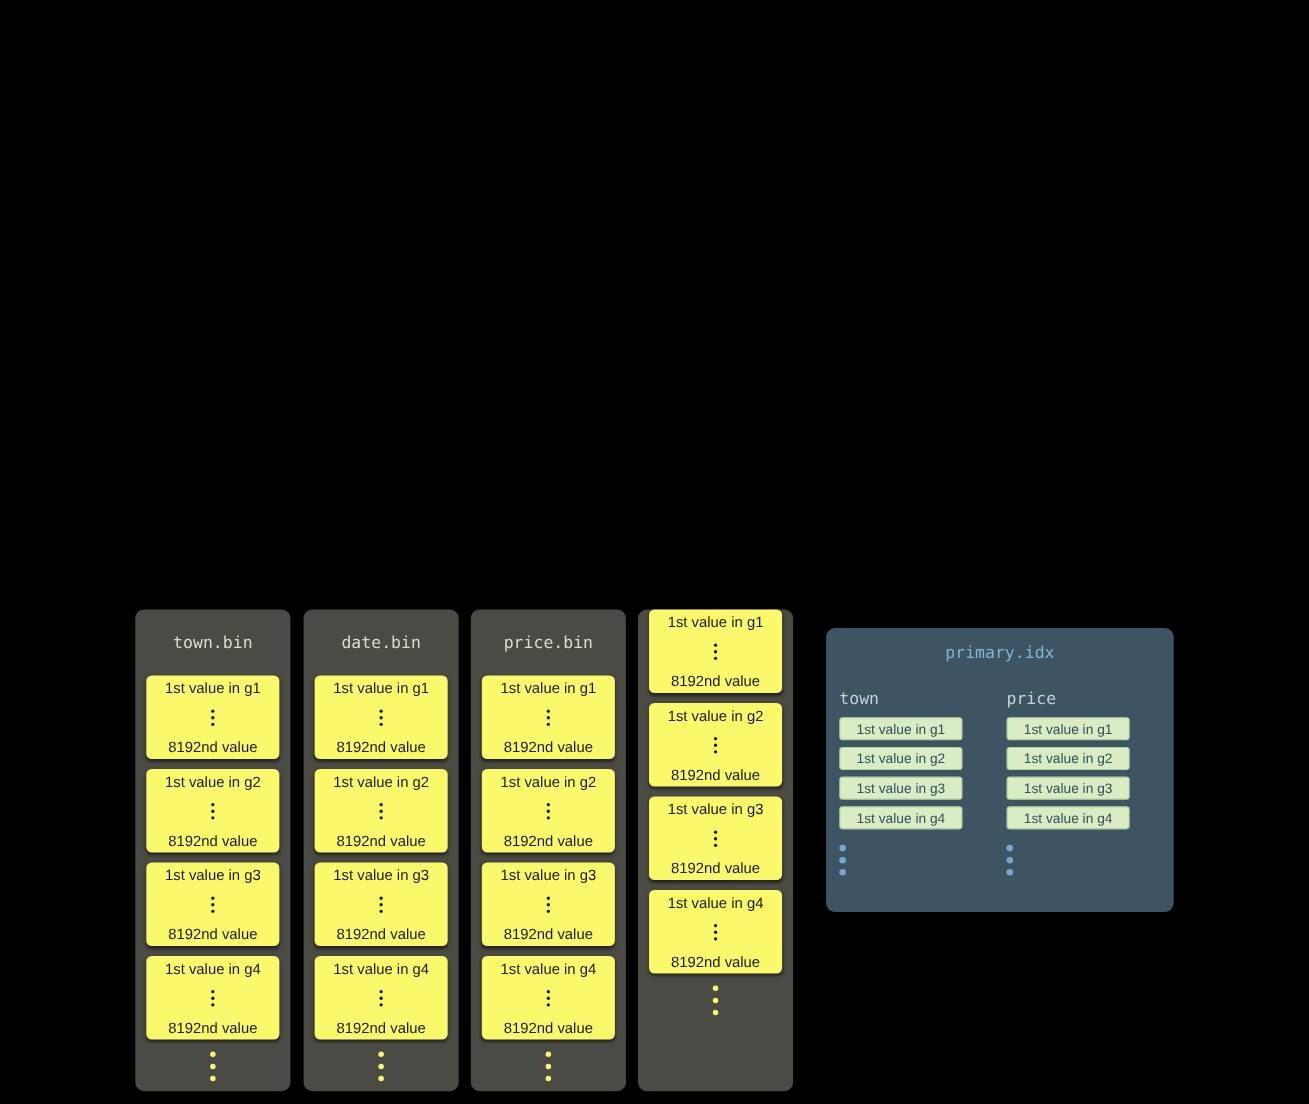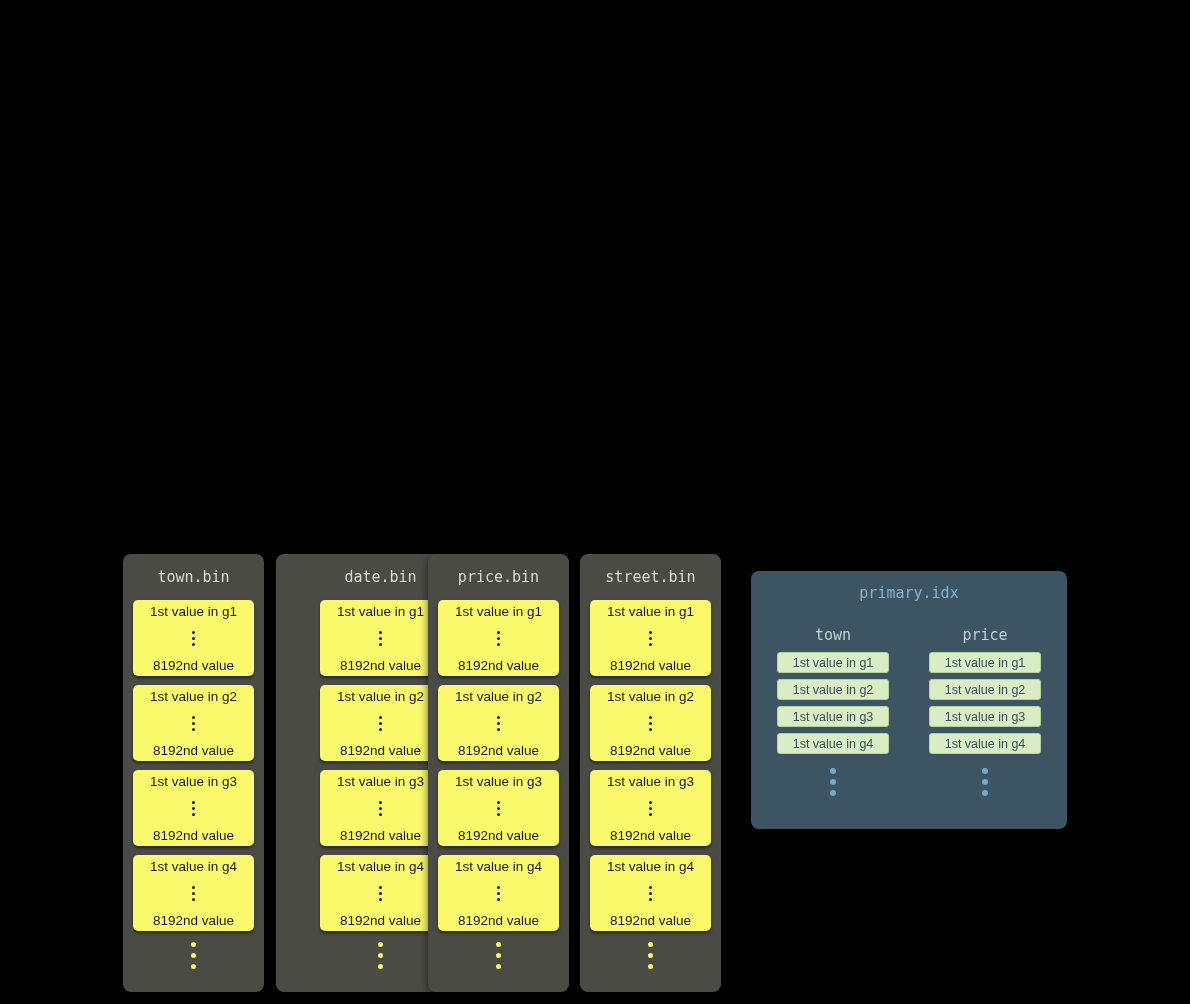--- a/index.html
+++ b/index.html
@@ -21,26 +21,26 @@
   .bin-column {
     position: absolute;
     top: 554px;
     width: 141px;
     height: 438px;
     background: var(--bin-column-bg, #4b4b46);
     border-radius: 8px;
     box-shadow: 0 2px 8px rgba(0,0,0,0.6);
   }
   .pos-0 { left: 123px; }
-  .pos-1 { left: 276px; padding-left: 34px; }
+  .pos-1 { left: 276px; }
   .pos-2 { left: 428px; }
   .pos-3 { left: 580px; }
 
   .bin-title {
-    height: 46px;
+    height: 60px;
     display: flex;
     align-items: center;
     justify-content: center;
     color: var(--bin-title-color, #dbdbd2);
     font-size: 15px;
   }
   .blocks {
     display: flex;
     flex-direction: column;
     gap: 9px;
@@ -106,21 +106,21 @@
   }
   .index-columns {
     display: flex;
     gap: 12px;
     padding: 0 12px;
   }
   .index-col {
     flex: 1;
     display: flex;
     flex-direction: column;
-    align-items: center;
+    align-items: flex-start;
   }
   .index-header {
     margin-top: 24px;
     margin-bottom: 8px;
     text-align: center;
     font-size: 15px;
     color: var(--index-header-color, #c6d0d6);
   }
   .entry {
     width: 112px;
@@ -291,21 +291,20 @@
       </div>
     </div>
     <div class="more-dots">
         <i></i>
         <i></i>
         <i></i>
       </div>
   </div>
 
   <div class="bin-column pos-3">
-    <div class="bin-title mono">street.bin</div>
     <div class="blocks">
       <div class="granule-block">
         <div>1st value in g1</div>
         <div class="v-dots">
             <i></i>
             <i></i>
             <i></i>
           </div>
         <div>8192nd value</div>
       </div>

